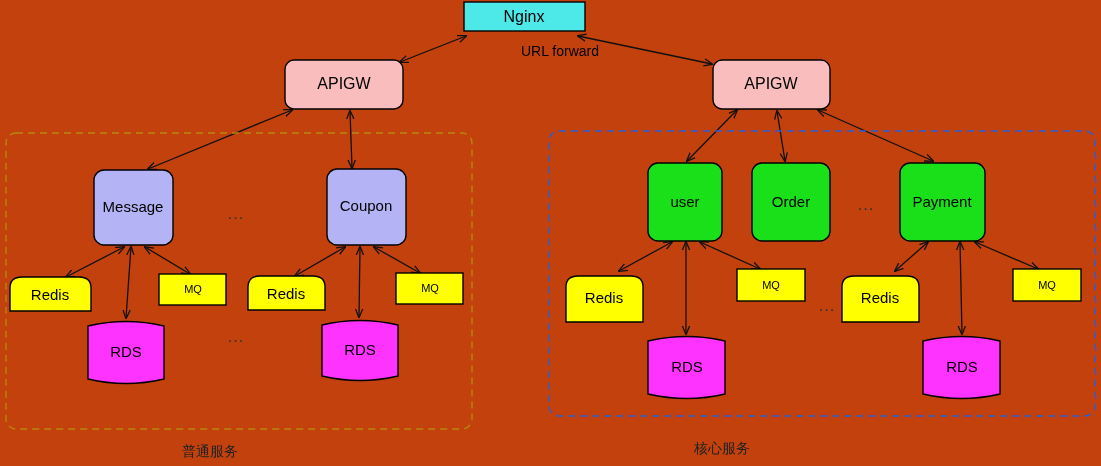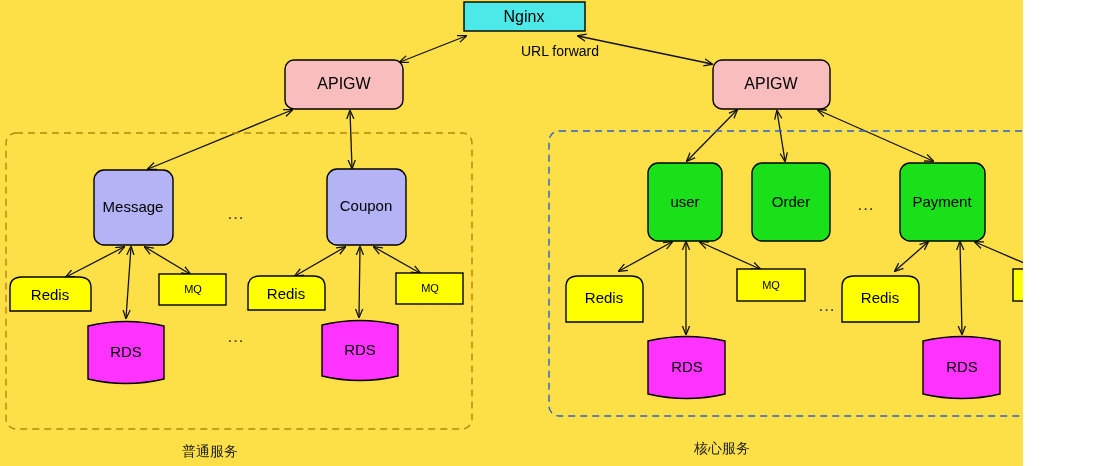--- a/index.html
+++ b/index.html
@@ -2,23 +2,23 @@
 <html><head>
 <meta charset="utf-8">
 <style>
   html, body {
     margin: 0;
     padding: 0;
     background: #ffffff;
   }
   #canvas {
     position: relative;
-    width: 1023px;
+    width: 1101px;
     height: 466px;
-    background: #fde047;
+    background: #c2410c;
     font-family: "Liberation Sans", "DejaVu Sans", sans-serif;
     overflow: hidden;
   }
   svg.layer {
     position: absolute;
     left: 0;
     top: 0;
     width: 1101px;
     height: 466px;
   }

